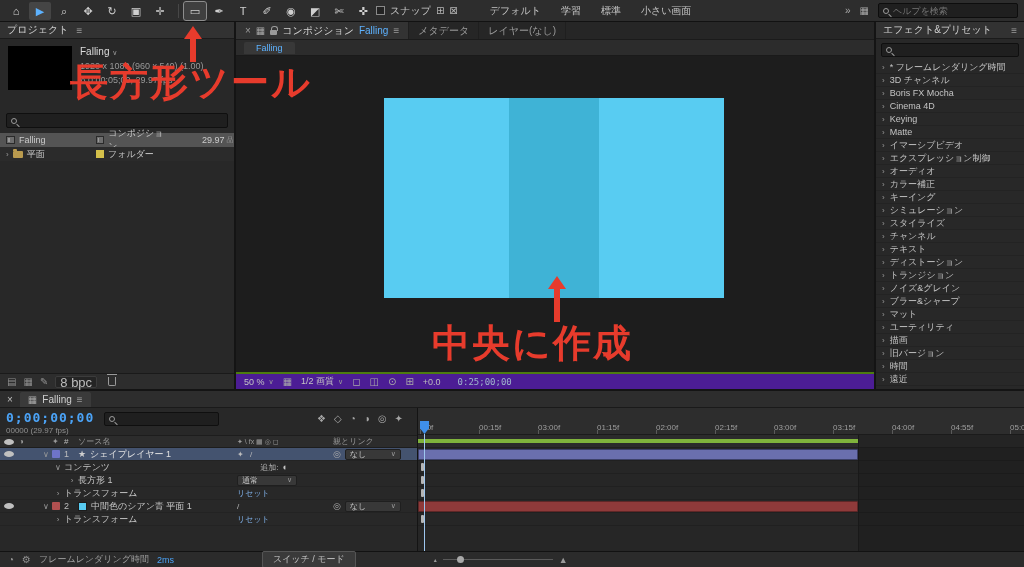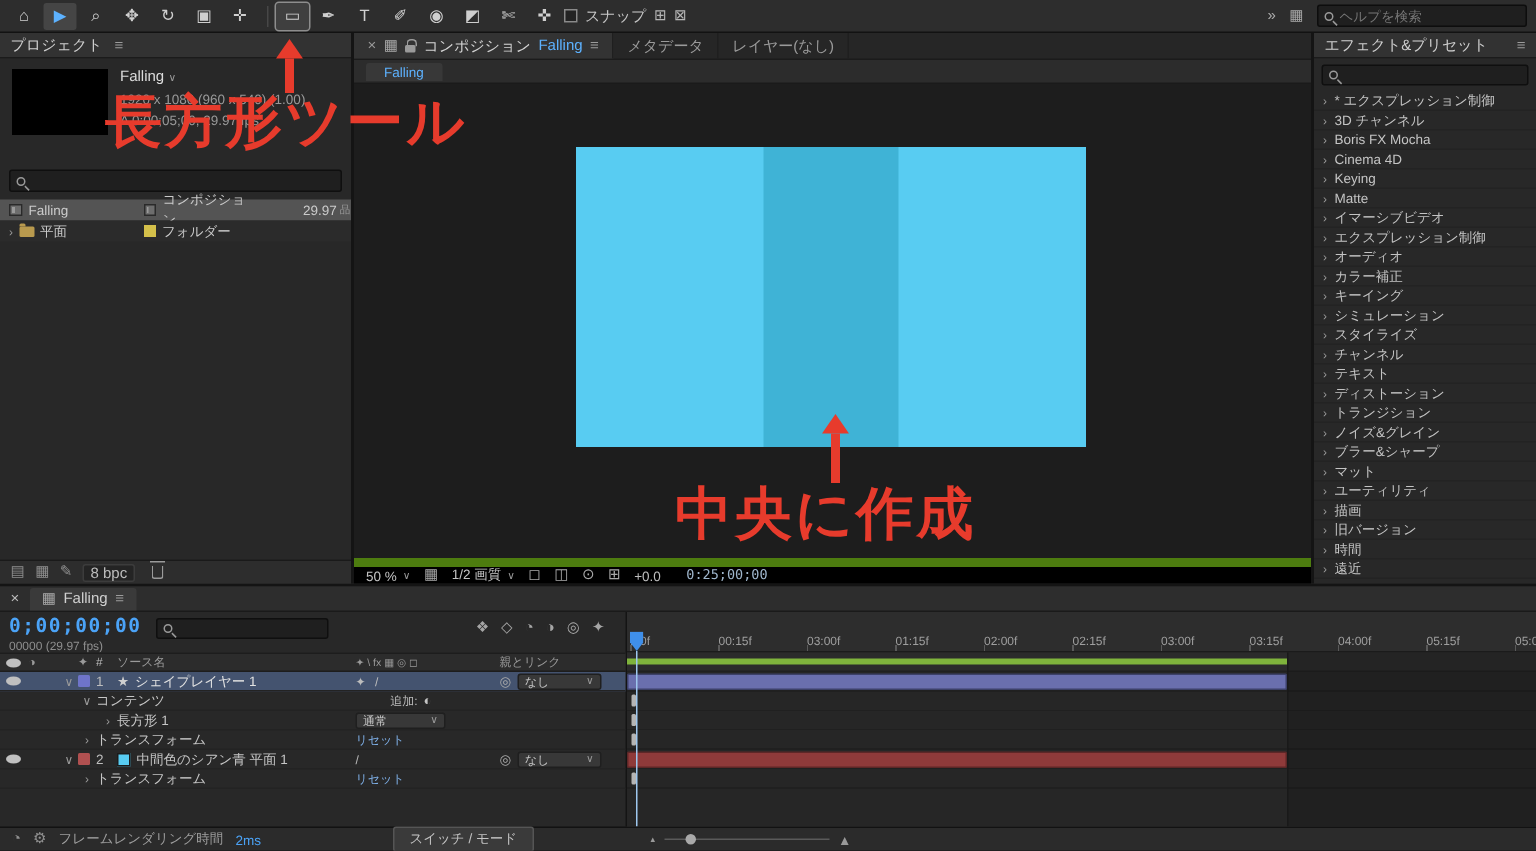--- a/index.html
+++ b/index.html
@@ -67,42 +67,42 @@
   .compicon::after { content:""; position:absolute; inset:1px 4px 1px 1px; background:#9a9a9a; }
   .foldericon { width:10px; height:7px; background:#b99a4e; border-radius:1px; position:relative; }
   .foldericon::before { content:""; position:absolute; top:-2px; left:0; width:4px; height:2px;
     background:#b99a4e; border-radius:1px 1px 0 0; }
   .sq-yellow { width:8px; height:8px; background:#d4c04a; }
   .netw { color:#9a9a9a; font-size:7px; }
   .proj-rest { flex:1; }
   .proj-bottom { height:16px; background:#2d2d2d; border-top:1px solid #1a1a1a;
     display:flex; align-items:center; gap:7px; padding:0 7px; color:#a8a8a8; }
   .bpc { background:#242424; border:1px solid #3c3c3c; padding:0 4px; height:12px;
-    line-height:11px; font-size:10px; border-radius:2px; color:#bdbdbd;text-align:right; }
+    line-height:11px; font-size:13px; border-radius:2px; color:#bdbdbd;text-align:right; }
   .trash { width:8px; height:9px; border:1px solid #9a9a9a; border-top:none;
     border-radius:0 0 2px 2px; position:relative; margin-left:4px; }
   .trash::before { content:""; position:absolute; top:-3px; left:-2px; right:-2px; height:1px; background:#9a9a9a; }
 
   
   .viewer { flex:1; background:#282828; border-right:2px solid #141414; display:flex; flex-direction:column; }
   .vtabs { height:18px; background:#262626; display:flex; align-items:stretch; border-bottom:1px solid #1b1b1b; }
   .vtab { display:flex; align-items:center; gap:5px; padding:0 9px; color:#9a9a9a; border-right:1px solid #1f1f1f; }
   .vtab.active { background:#333; color:#d4d4d4; }
   .vtab .close { color:#9a9a9a; }
   .comp-name-blue { color:#5db2ff; }
   .lock { width:7px; height:5px; background:#9a9a9a; position:relative; border-radius:1px; margin-top:3px; }
   .lock::before { content:""; position:absolute; top:-4px; left:1px; width:5px; height:4px;
     border:1px solid #9a9a9a; border-bottom:none; border-radius:3px 3px 0 0; }
   .subtabs { height:16px; background:#2c2c2c; border-bottom:1px solid #1a1a1a;
     display:flex; align-items:center; padding-left:8px; }
   .subtab { background:#383838; color:#5db2ff; padding:1px 12px; font-size:9px; border-radius:2px 2px 0 0; }
   .canvas { flex:1; background:#1d1d1d; position:relative; }
   .comp-rect { position:absolute; left:148px; top:42px; width:340px; height:200px; background:#58ccf2; }
   .comp-band { position:absolute; left:125px; top:0; width:90px; height:100%; background:#3fb3d6; }
-  .vbottom { height:17px; background:#000000; border-top:6px solid #4d7c0f;
+  .vbottom { height:17px; background:#4c1d95; border-top:2px solid #4d7c0f;
     display:flex; align-items:center; gap:9px; padding:0 8px; color:#bdbdbd; font-size:9px; }
   .dd-inline { display:flex; align-items:center; gap:4px; color:#c4c4c4; }
   .caret { font-size:7px; color:#9a9a9a; }
   .vb-ic { color:#a9a9a9; font-size:10px; }
   .vb-time { color:#9fb6cc; margin-left:8px; }
 
   
   .effects { width:148px; background:#282828; display:flex; flex-direction:column; }
   .fx-search { margin:4px 5px; height:14px; background:#1f1f1f; border:1px solid #0f0f0f;
     border-radius:2px; display:flex; align-items:center; gap:4px; padding:0 4px; }
@@ -215,20 +215,26 @@
   <span class="tool">✄</span>
   <span class="tool">✜</span>
 
   <div class="snap">
     <span class="checkbox"></span>
     <span>スナップ</span>
     <span class="snap-ic">⊞</span>
     <span class="snap-ic">⊠</span>
   </div>
 
+  <div class="workspaces">
+    <span>デフォルト</span>
+    <span>学習</span>
+    <span>標準</span>
+    <span>小さい画面</span>
+  </div>
 
   <div class="toolbar-right">
     <span class="ovf">»</span>
     <span class="vb-ic">▦</span>
     <div class="help-search">
       <span class="mag"></span>
       <input placeholder="ヘルプを検索" style="">
     </div>
   </div>
 </div>
@@ -343,21 +349,21 @@
       <span class="menu-g" style="margin-left:auto">≡</span>
     </div>
     <div class="fx-search">
       <span class="mag"></span>
       <input style="background: transparent; border: none; outline: none; width: 100%;">
     </div>
     <div class="fx-list">
 
         <div class="fx-item">
           <span class="tw">›</span>
-          <span>* エクスプレッション制御</span>
+          <span>* フレームレンダリング時間</span>
         </div>
 
         <div class="fx-item">
           <span class="tw">›</span>
           <span>3D チャンネル</span>
         </div>
 
         <div class="fx-item">
           <span class="tw">›</span>
           <span>Boris FX Mocha</span>
@@ -633,21 +639,21 @@
 
         <span class="rl">:00f</span>
             <span class="rl">00:15f</span>
             <span class="rl">03:00f</span>
             <span class="rl">01:15f</span>
             <span class="rl">02:00f</span>
             <span class="rl">02:15f</span>
             <span class="rl">03:00f</span>
             <span class="rl">03:15f</span>
             <span class="rl">04:00f</span>
-            <span class="rl">05:15f</span>
+            <span class="rl">04:55f</span>
             <span class="rl">05:0</span>
           </div>
       </div>
       <div class="workband"></div>
       <div class="workarea"></div>
       <div class="row-grid"></div>
       <div class="postarea"></div>
       <div class="bar bar-shape"></div>
       <div class="bar bar-solid"></div>
       <div class="ibeam" style="top:55px"></div>
@@ -680,13 +686,13 @@
 <div class="ann-arrow" style="left:184px; top:26px;">
   <div class="ann-head"></div>
   <div class="ann-shaft" style="height:23px"></div>
 </div>
 <div class="ann-text" style="left:70px; top:63px;">長方形ツール</div>
 
 <div class="ann-arrow" style="left:548px; top:276px;">
   <div class="ann-head"></div>
   <div class="ann-shaft" style="height:33px"></div>
 </div>
-<div class="ann-text" style="left:450px; top:324px;">中央に作成</div>
+<div class="ann-text" style="left:432px; top:324px;">中央に作成</div>
 
 </body></html>

